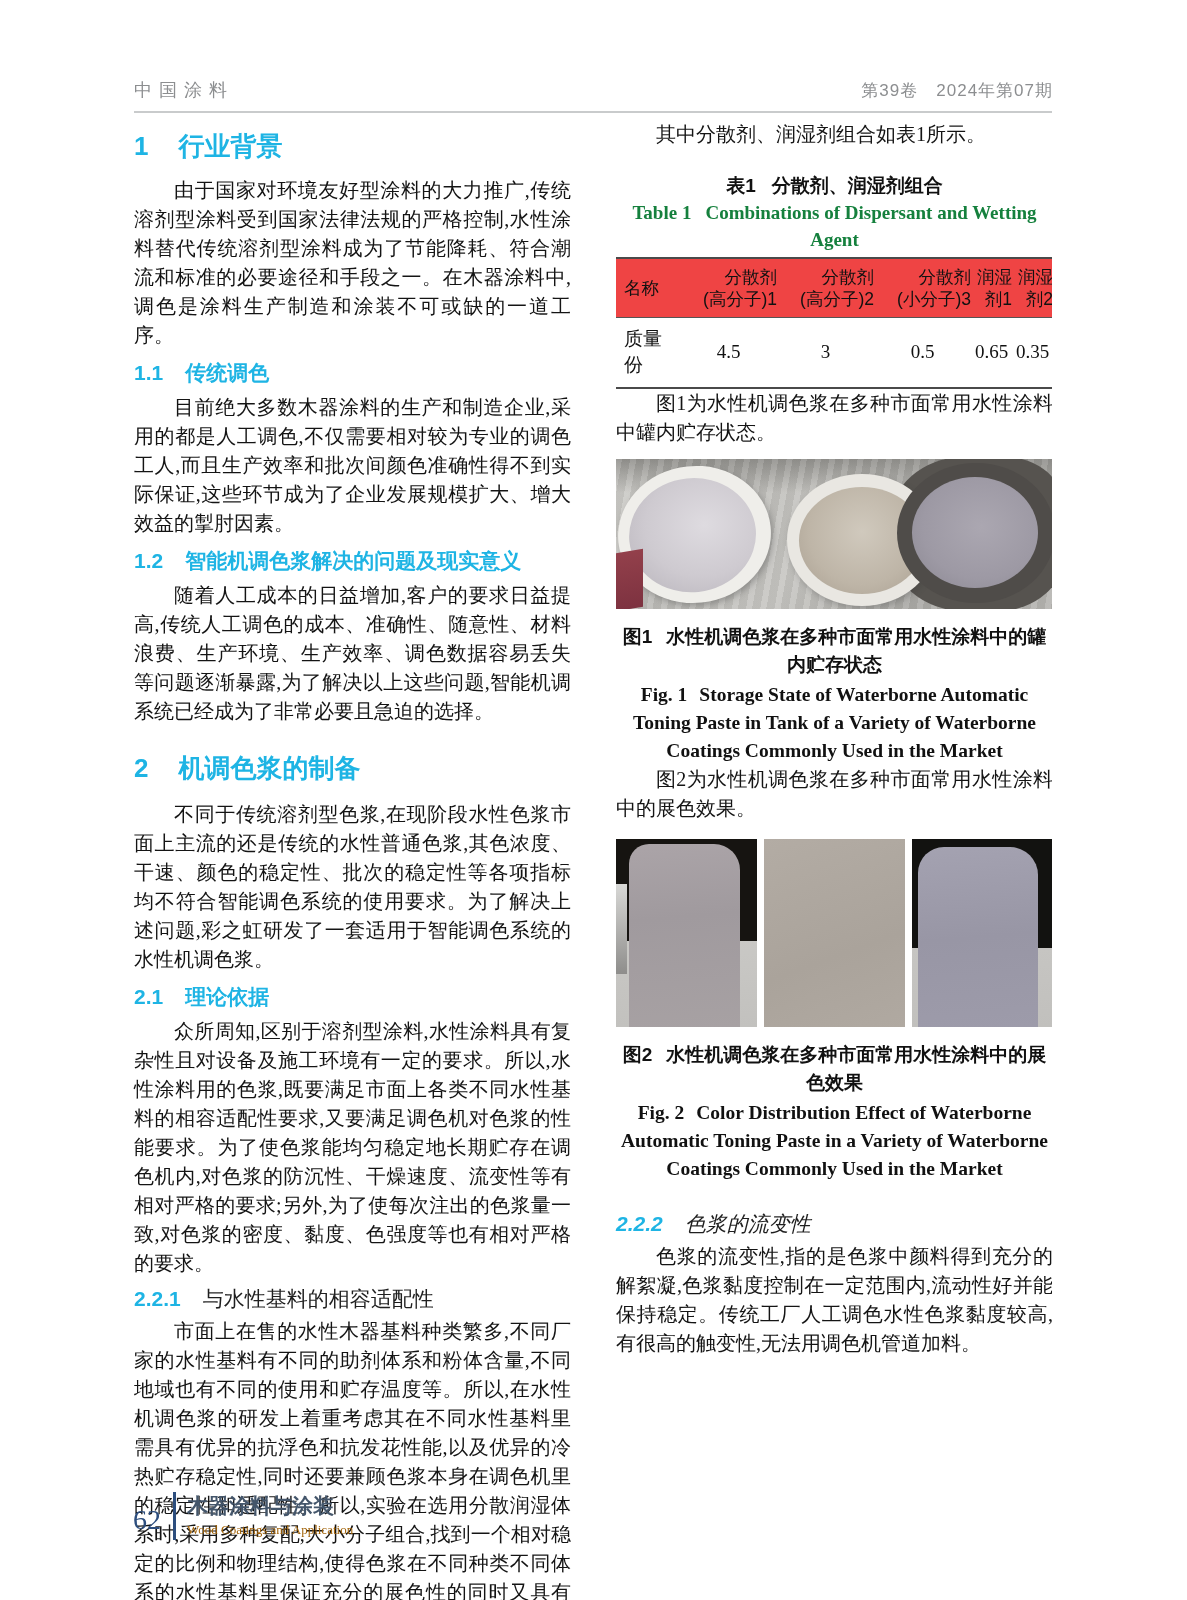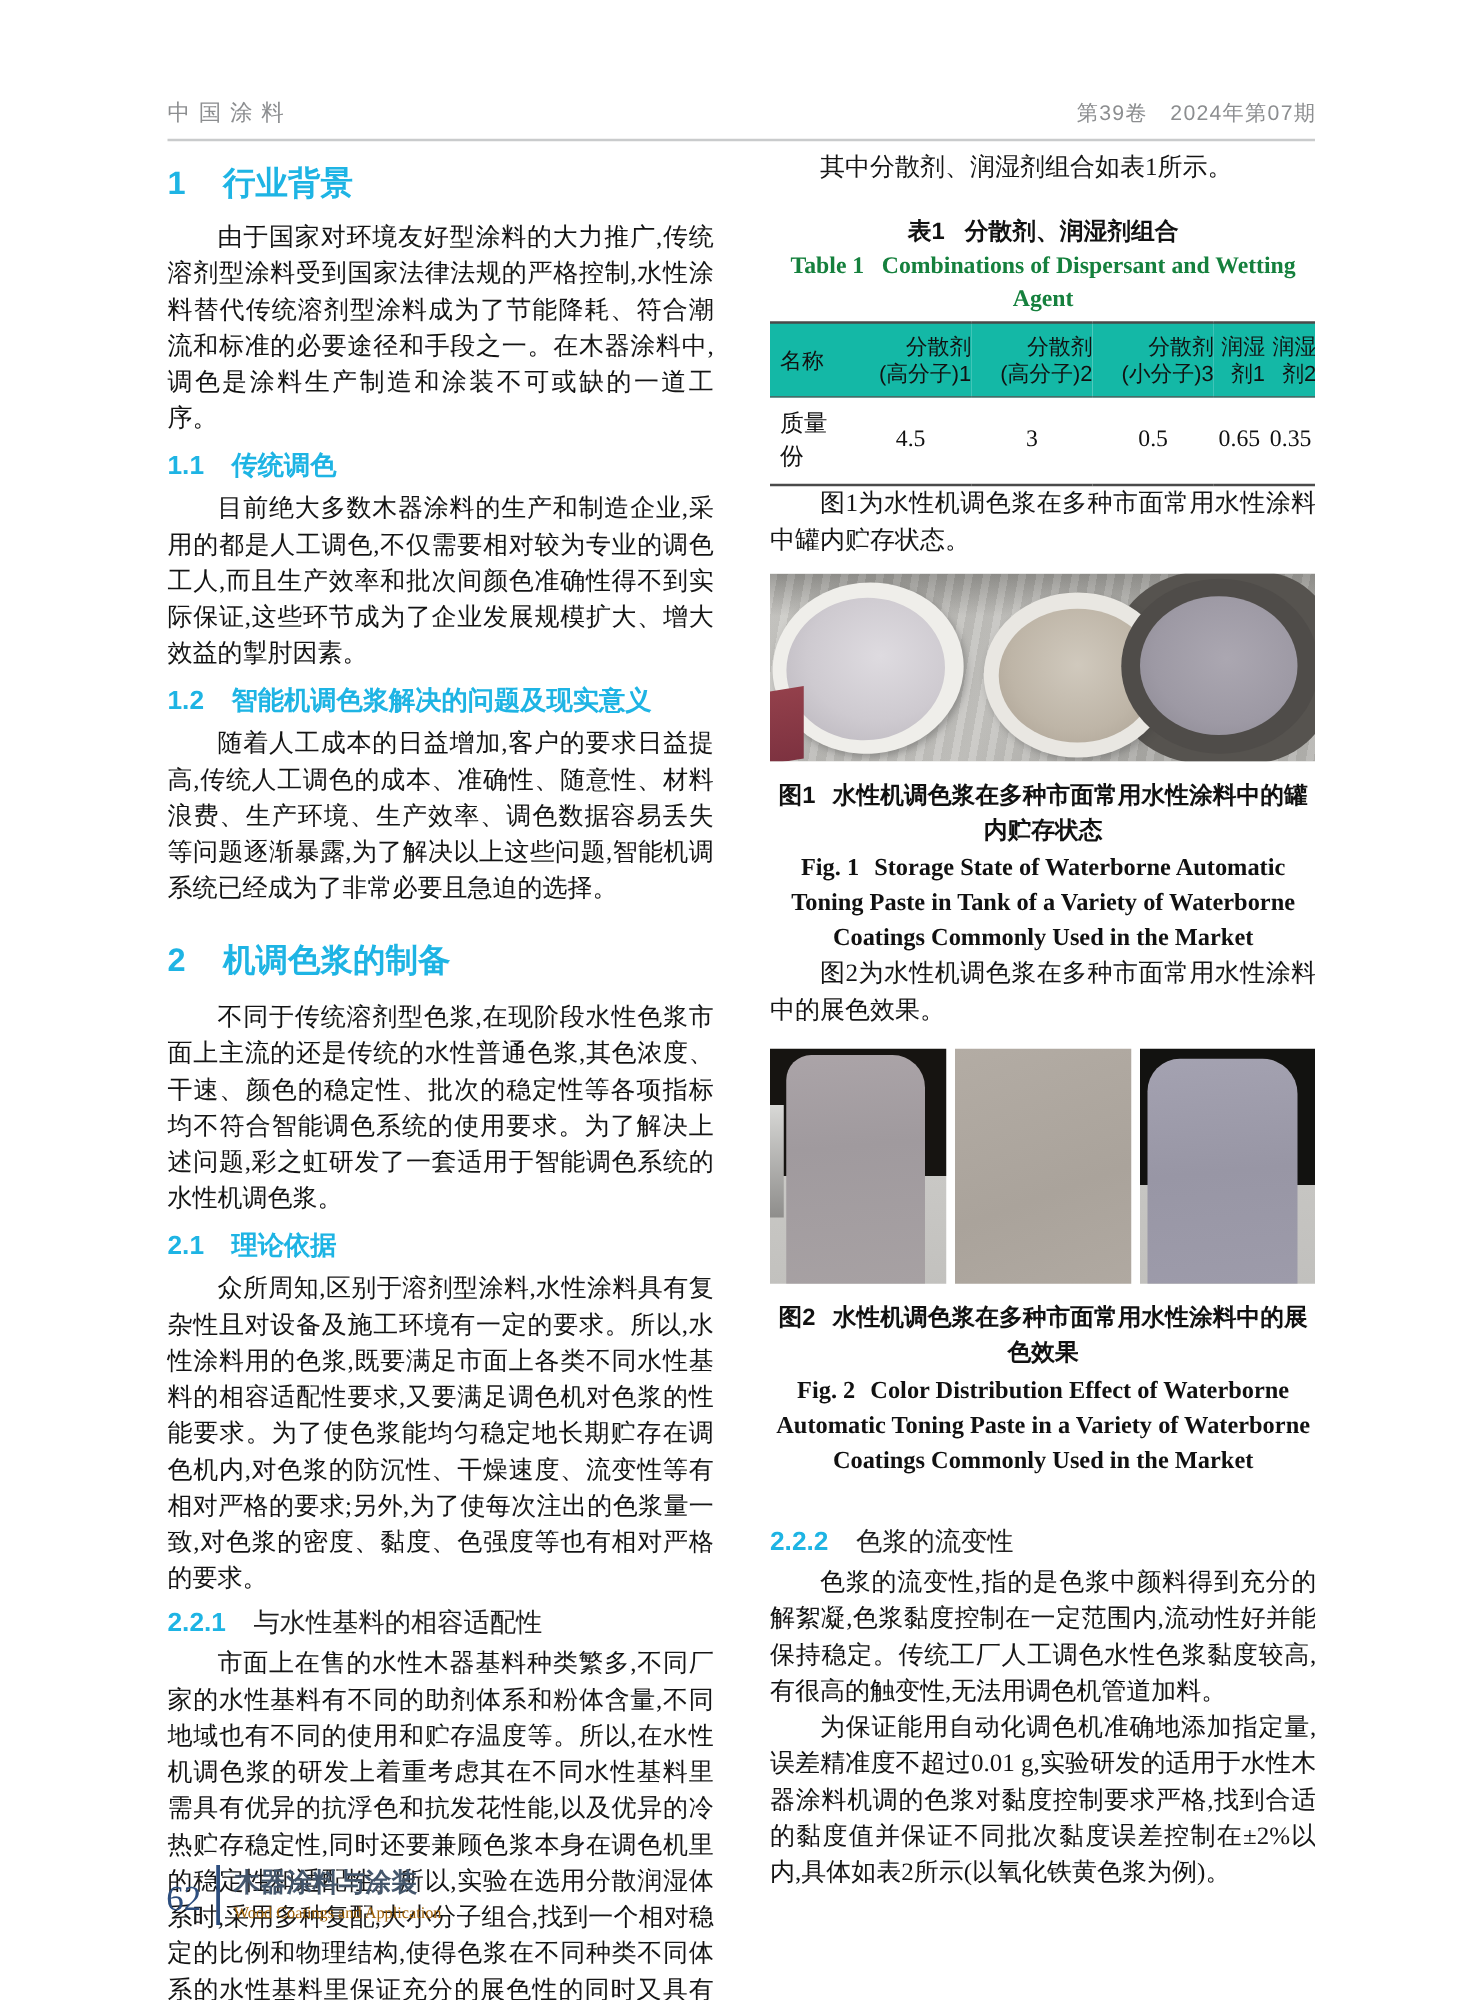--- a/index.html
+++ b/index.html
@@ -35,21 +35,21 @@
   .h-major2{margin:26px 0 16px 0;}
 
   
   .tbl-cap-cn{font-family:"Liberation Sans","DejaVu Sans",sans-serif;font-weight:bold;
     font-size:19px;text-align:center;margin-top:24px;line-height:26px;color:#111;}
   .tbl-cap-cn .cap-label{margin-right:16px;}
   .tbl-cap-en{font-weight:bold;font-size:19px;text-align:center;line-height:27px;color:#15803d;}
   .tbl-cap-en .cap-label{margin-right:14px;}
   table.data-table{width:100%;border-collapse:collapse;margin-top:4px;
     border-top:2px solid #4a4a4a;border-bottom:2px solid #4a4a4a;}
-  table.data-table thead tr{background:#14b8a6;}
+  table.data-table thead tr{background:#ef4444;}
   table.data-table th{font-family:"Liberation Sans","DejaVu Sans",sans-serif;
     font-weight:normal;font-size:17.5px;line-height:22px;padding:7px 0;color:#111;
     border-bottom:1px solid #555;text-align:right;vertical-align:middle;}
   table.data-table td{font-size:19px;padding:8px 0 9px 0;text-align:center;color:#111;}
   table.data-table th:first-child,table.data-table td:first-child{text-align:left;padding-left:8px;}
 
   
   .photo1{position:relative;width:437px;height:150px;margin-top:12px;overflow:hidden;
     background:linear-gradient(118deg,#cfceca 0%,#bab9b5 22%,#c6c5c1 45%,#a9a8a4 72%,#b4b3af 100%);}
   .photo1::before{content:"";position:absolute;left:0;top:0;right:0;height:34px;
@@ -98,21 +98,21 @@
 
   
   .page-footer{position:absolute;left:133px;top:1492px;display:flex;align-items:center;}
   .page-num{font-size:28px;color:#2d4e7e;margin-right:12px;padding-top:8px;}
   .footer-bar{width:3px;height:48px;background:#2d4e7e;margin-right:11px;}
   .footer-title{font-family:Liberation Serif, serif;font-weight:bold;
     font-size:21px;color:#44566b;line-height:24px;}
   .footer-sub{font-size:13px;color:#a16207;line-height:17px;margin-top:3px;}
 
   .mt6{margin-top:6px;}
-  .mt20{margin-top:20px;} .mt26{margin-top:37px;} .mt30{margin-top:30px;}
+  .mt20{margin-top:20px;} .mt26{margin-top:27px;font-style:italic;} .mt30{margin-top:30px;}
 </style>
 </head>
 <body>
 
 <div class="page">
 
   <div class="page-header">
     <span class="journal-name">中国涂料</span>
     <span class="issue-info">第39卷　2024年第07期</span>
   </div>
@@ -231,21 +231,20 @@
       <span class="cap-label">图2</span><span>水性机调色浆在多种市面常用水性涂料中的展色效果</span>
     </div>
     <div class="fig-cap-en">
       <span class="cap-label">Fig. 2</span><span>Color Distribution Effect of Waterborne Automatic Toning Paste in a Variety of Waterborne Coatings Commonly Used in the Market</span>
     </div>
 
     <div class="h-sub3 mt26">
       <span class="h-num">2.2.2</span><span class="h-title">色浆的流变性</span>
     </div>
     <p class="body">色浆的流变性,指的是色浆中颜料得到充分的解絮凝,色浆黏度控制在一定范围内,流动性好并能保持稳定。传统工厂人工调色水性色浆黏度较高,有很高的触变性,无法用调色机管道加料。</p>
-    <p class="body">为保证能用自动化调色机准确地添加指定量,误差精准度不超过0.01 g,实验研发的适用于水性木器涂料机调的色浆对黏度控制要求严格,找到合适的黏度值并保证不同批次黏度误差控制在±2%以内,具体如表2所示(以氧化铁黄色浆为例)。</p>
   </div>
 
   <div class="page-footer">
     <span class="page-num">62</span>
     <span class="footer-bar"></span>
     <span>
       <div class="footer-title">木器涂料与涂装</div>
       <div class="footer-sub">Wood Coatings and Application</div>
     </span>
   </div>

